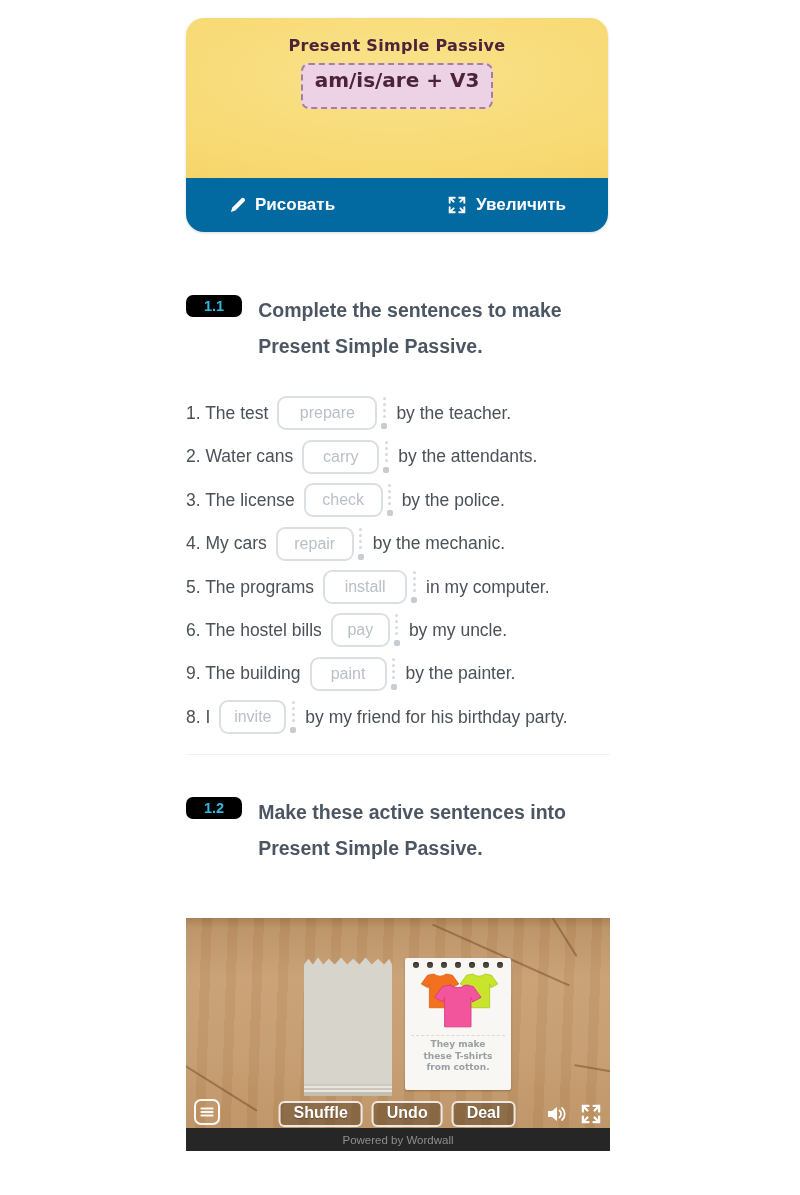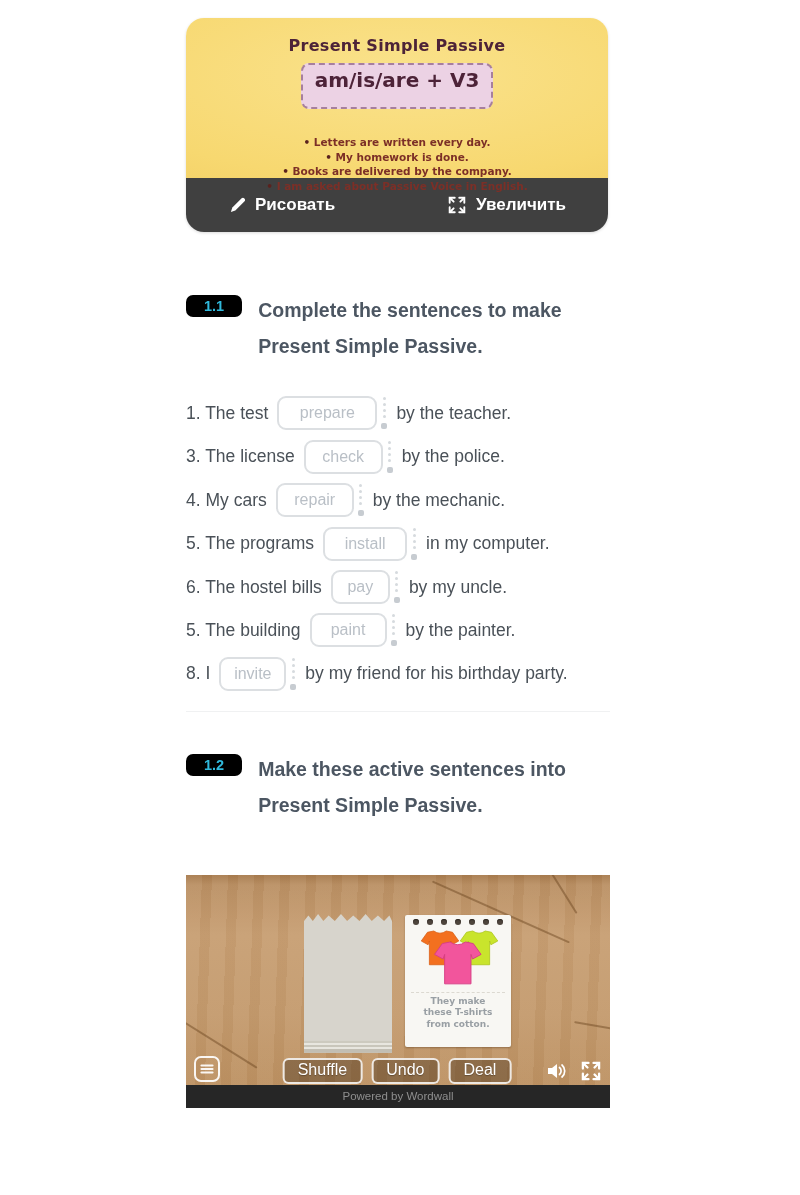--- a/index.html
+++ b/index.html
@@ -18,21 +18,21 @@
     display:inline-block; margin-top:8px; padding:3px 12px 15px;
     background:#ecd2e4; border:2px dashed #a77f9e; border-radius:8px;
     font-family:"DejaVu Sans", sans-serif; font-size:20px; font-weight:bold; color:#4d2338;
   }
   .flash-examples { margin-top:26px; }
   .flash-examples div {
     font-family:"DejaVu Sans", sans-serif; font-size:10.5px; font-weight:bold; color:#7c2f27; line-height:14.5px;
   }
   .flash-examples div::before { content:"•  "; color:#5a211d; }
   .flash-toolbar {
-    background:#404040; height:54px; display:flex; align-items:center;
+    background:#0369a1; height:54px; display:flex; align-items:center;
     justify-content:space-between; padding:8px 42px; border-radius:0 0 10px 10px;
   }
   .tool-btn { display:flex; align-items:center; gap:10px; color:#fff; font-size:17px; font-weight:bold; cursor:pointer; }
   .tool-btn svg { display:block; }
 
   
   .section-head { display:flex; align-items:flex-start; gap:16px; }
   .sec-badge {
     flex:0 0 auto; margin-top:3px; background:#000000; color:#30b9dc;
     font-size:14.5px; font-weight:bold; padding:3px 18px; border-radius:7px;
@@ -89,47 +89,41 @@
   .card-img { display:block; margin:3px auto 0; }
   .card-text {
     margin-top:2px; border-top:1px dashed #dcd9d1; padding-top:3px; text-align:center;
     font-family:"DejaVu Sans", sans-serif; font-size:9px; font-weight:bold; color:#999fa4; line-height:11.5px;
   }
   .controls { position:absolute; left:7px; right:9px; top:181px; height:30px; display:flex; align-items:center; }
   .menu-btn { cursor:pointer; display:block; }
   .game-btns { position:absolute; left:50%; transform:translateX(-50%); display:flex; gap:9px; }
   .game-btn {
     background:rgba(46,28,12,.35); border:2px solid rgba(255,255,255,.85); border-radius:6px;
-    color:#fff; font-size:16px; font-weight:normal; padding:1px 13px 3px; cursor:pointer;
+    color:#fff; font-size:16px; font-weight:bold; padding:1px 13px 3px; cursor:pointer;
     font-family:"Liberation Sans", sans-serif; text-shadow:0 1px 1px rgba(0,0,0,.3);
   }
   .right-icons { margin-left:auto; display:flex; align-items:center; gap:13px; }
   .right-icons svg { display:block; cursor:pointer; }
   .powered {
     position:absolute; left:0; right:0; bottom:0; height:23px; background:#262626;
     display:flex; align-items:center; justify-content:center;
     color:#8e8e8e; font-size:11.5px;
   }
 </style>
 </head>
 <body>
 
 <div class="page">
   <div class="content">
 
     <div class="flashcard">
       <div class="flash-yellow">
         <div class="flash-title">Present Simple Passive</div>
         <div class="flash-formula">am/is/are + V3</div>
-        <div class="flash-examples">
-          <div>Letters are written every day.</div>
-          <div>My homework is done.</div>
-          <div>Books are delivered by the company.</div>
-          <div>I am asked about Passive Voice in English.</div>
-        </div>
       </div>
       <div class="flash-toolbar">
         <div class="tool-btn">
           <span>
             <svg width="17" height="17" viewBox="0 0 16 16">
                 <path d="M12.8 1.2a2 2 0 0 1 2.8 2.8l-8.7 8.7-4.2 1.4 1.4-4.2z" fill="#fff"></path>
               </svg>
           </span>
           <span>Рисовать</span>
         </div>
@@ -160,20 +154,32 @@
             <span class="dots">
               <i></i>
               <i></i>
               <i></i>
               <i></i>
               <b></b>
             </span>
           </span><span>by the teacher.</span>
       </div>
       <div class="row">
+        <span>2. Water cans</span><span class="gapwrap">
+            <input class="gap w1" placeholder="carry" style="">
+            <span class="dots">
+              <i></i>
+              <i></i>
+              <i></i>
+              <i></i>
+              <b></b>
+            </span>
+          </span><span>by the attendants.</span>
+      </div>
+      <div class="row">
         <span>3. The license</span><span class="gapwrap">
             <input class="gap w2" placeholder="check" style="">
             <span class="dots">
               <i></i>
               <i></i>
               <i></i>
               <i></i>
               <b></b>
             </span>
           </span><span>by the police.</span>
@@ -208,21 +214,21 @@
             <span class="dots">
               <i></i>
               <i></i>
               <i></i>
               <i></i>
               <b></b>
             </span>
           </span><span>by my uncle.</span>
       </div>
       <div class="row">
-        <span>5. The building</span><span class="gapwrap">
+        <span>9. The building</span><span class="gapwrap">
             <input class="gap w6" placeholder="paint" style="">
             <span class="dots">
               <i></i>
               <i></i>
               <i></i>
               <i></i>
               <b></b>
             </span>
           </span><span>by the painter.</span>
       </div>

